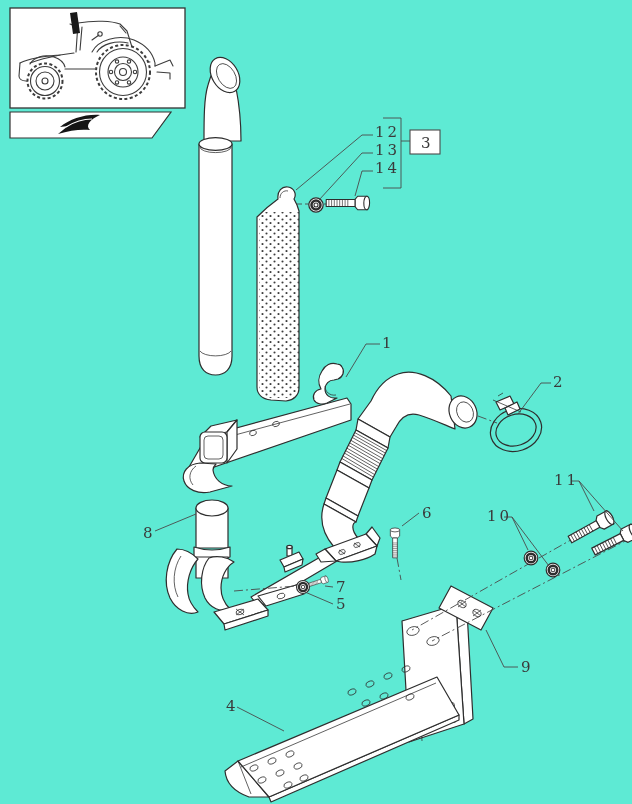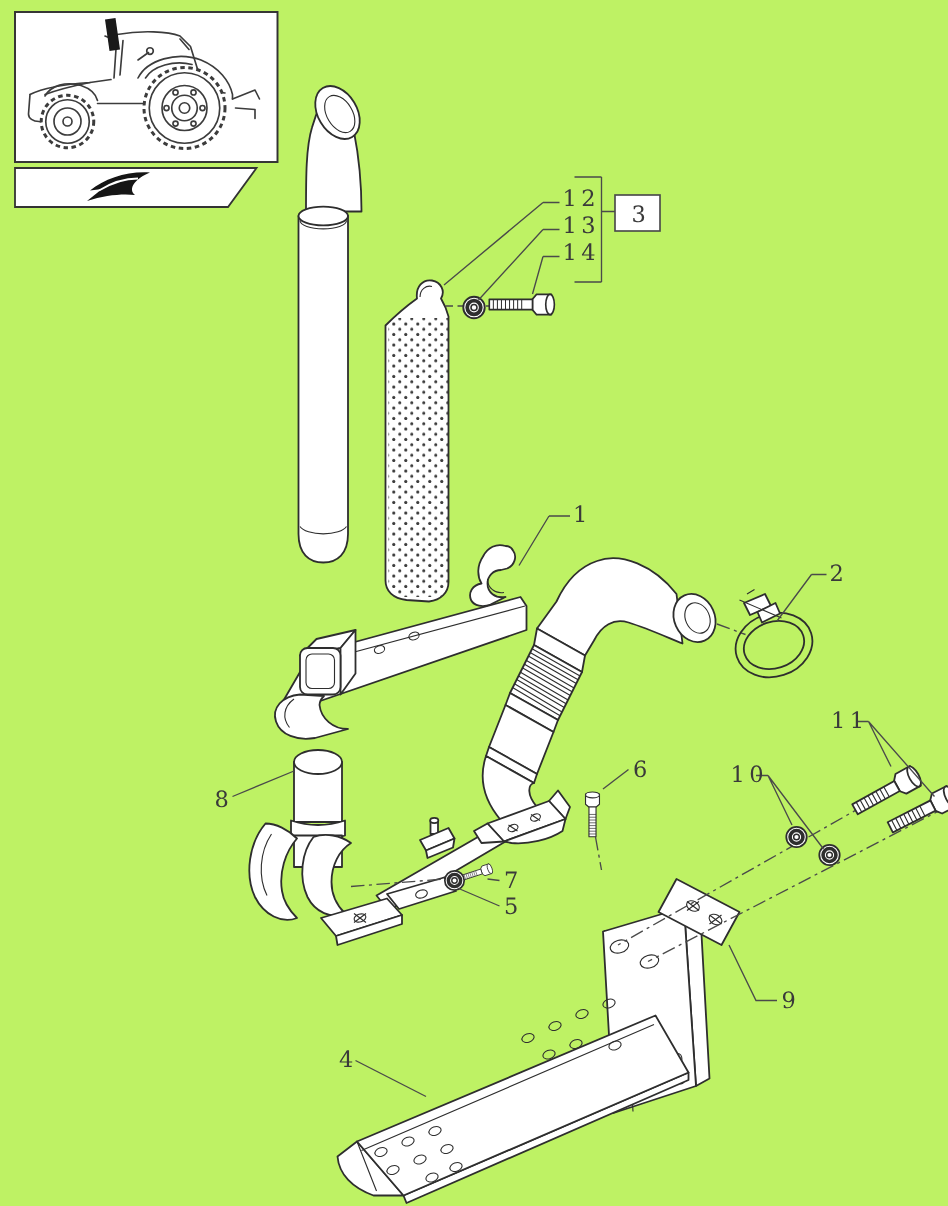--- a/index.html
+++ b/index.html
@@ -1,16 +1,16 @@
 <!DOCTYPE html>
 <html><head>
 <meta charset="utf-8">
 <style>
   html,body{margin:0;padding:0;background:#fff;}
-  .page{position:relative;width:632px;height:804px;background:#bef264;overflow:hidden;
+  .page{position:relative;width:632px;height:804px;background:#5eead4;overflow:hidden;
         font-family:"DejaVu Serif",serif;}
   svg{display:block;}
   text{font-family:"DejaVu Serif",serif;font-size:15px;fill:#3a3a3a;letter-spacing:3px;}
   .ln{stroke:#2e2e2e;stroke-width:1.2;fill:none;stroke-linecap:round;stroke-linejoin:round;}
   .fw{fill:#ffffff;stroke:#2e2e2e;stroke-width:1.2;stroke-linejoin:round;}
   .thin{stroke:#2e2e2e;stroke-width:0.75;fill:none;}
   .leader{stroke:#4a4a4a;stroke-width:0.9;fill:none;}
   .dd{stroke:#4a4a4a;stroke-width:0.9;fill:none;stroke-dasharray:9 3 2 3;}
   .dash{stroke:#4a4a4a;stroke-width:0.9;fill:none;stroke-dasharray:5 3;}
   .tr{stroke:#3c3c3c;stroke-width:1.1;fill:none;stroke-linecap:round;stroke-linejoin:round;}

